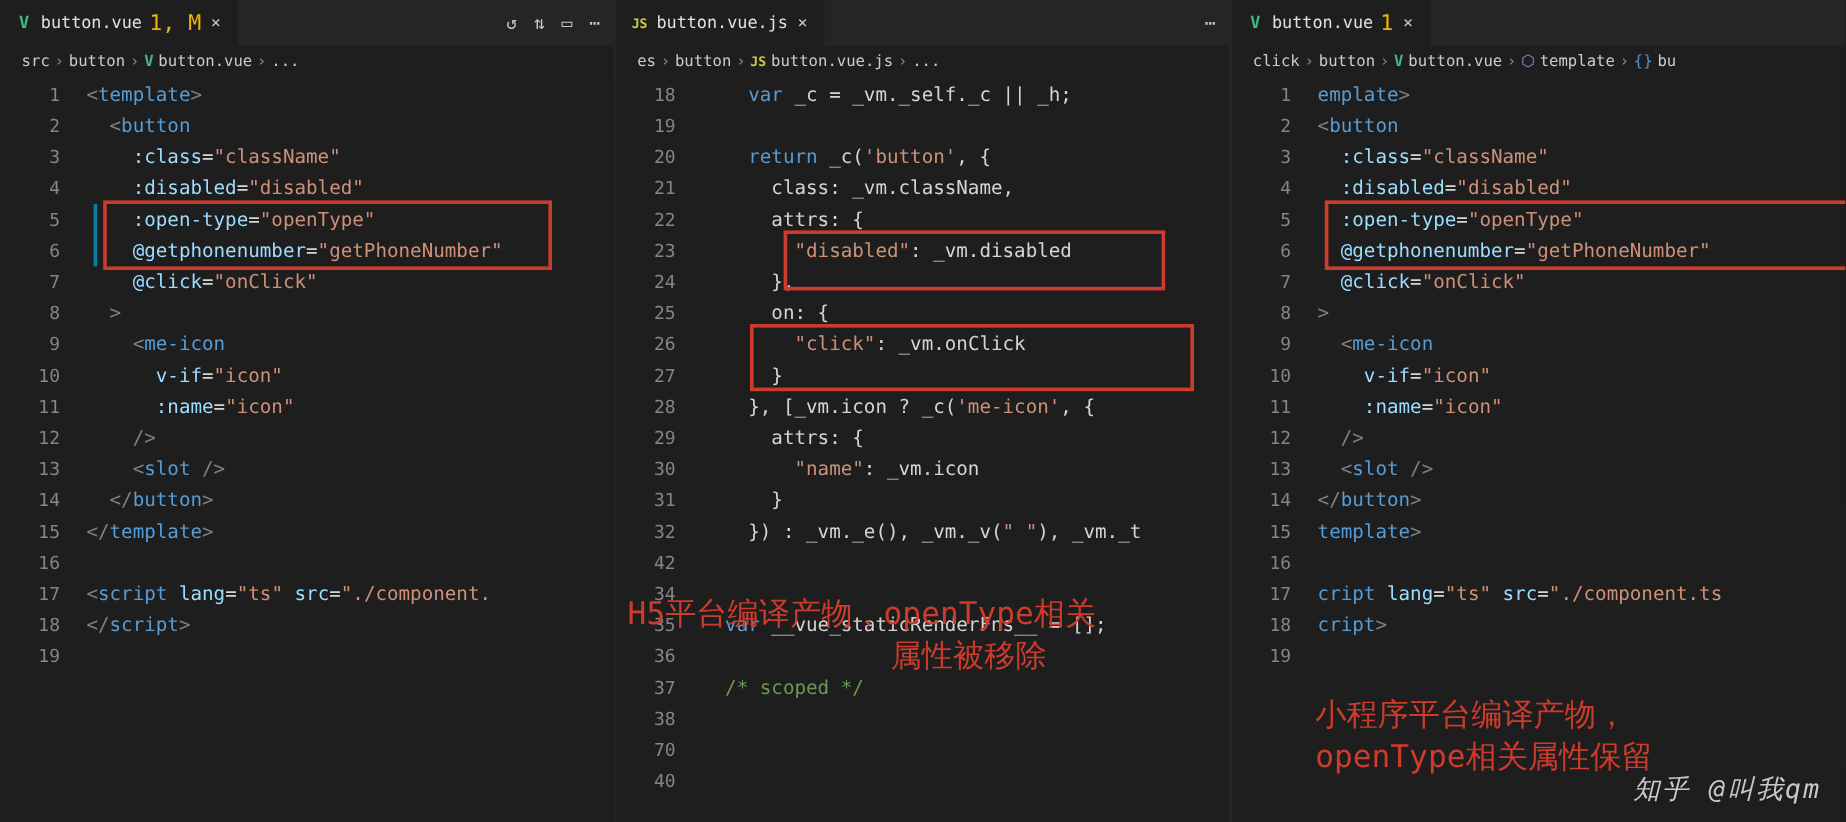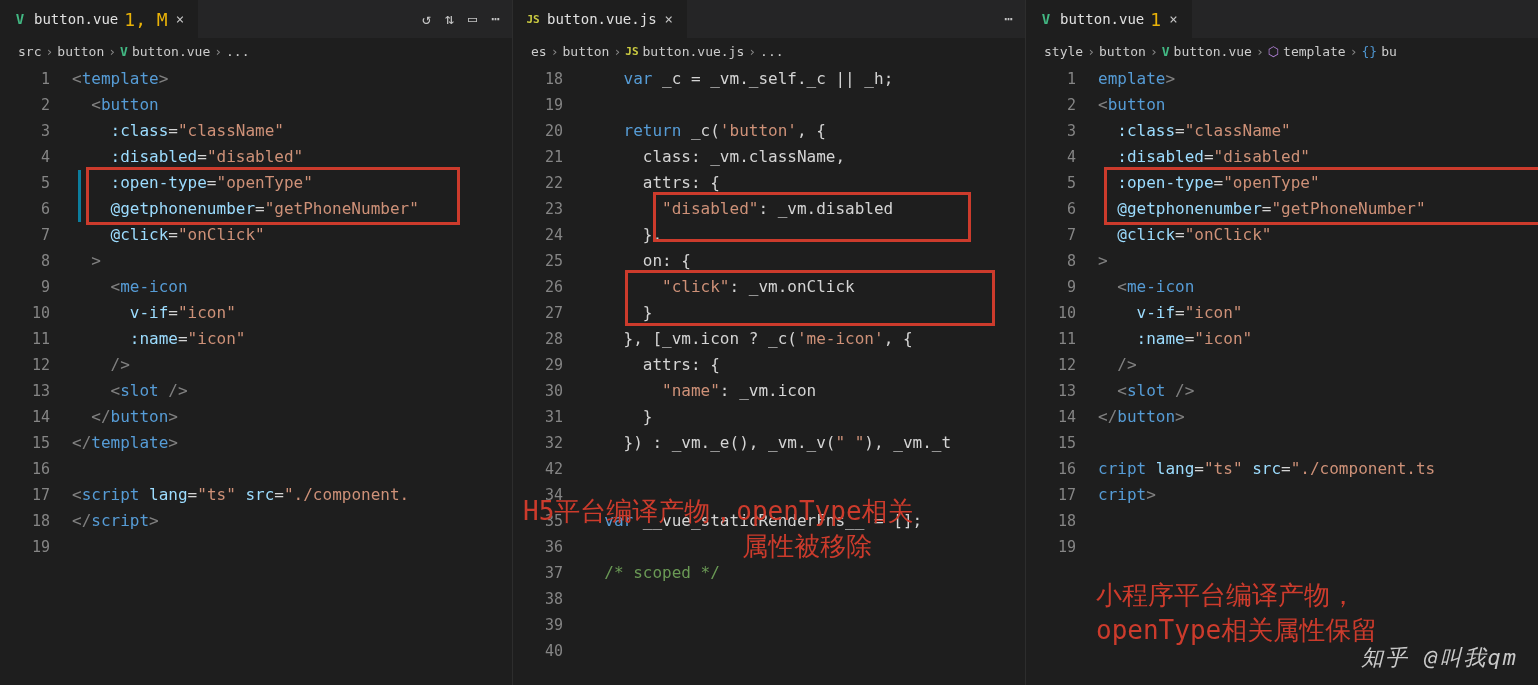--- a/index.html
+++ b/index.html
@@ -156,21 +156,21 @@
           <div class="ln">29</div>
           <div class="ln">30</div>
           <div class="ln">31</div>
           <div class="ln">32</div>
           <div class="ln">42</div>
           <div class="ln">34</div>
           <div class="ln">35</div>
           <div class="ln">36</div>
           <div class="ln">37</div>
           <div class="ln">38</div>
-          <div class="ln">39</div>
+          <div class="ln">70</div>
           <div class="ln">40</div>
         </div>
       <div class="code" id="code-1">
           <div class="cl">    <span class="kw">var</span> _c = _vm._self._c || _h;</div>
           <div class="cl"></div>
           <div class="cl">    <span class="kw">return</span> _c(<span class="str">'button'</span>, {</div>
           <div class="cl">      class: _vm.className,</div>
           <div class="cl">      attrs: {</div>
           <div class="cl">        <span class="str">"disabled"</span>: _vm.disabled</div>
           <div class="cl">      },</div>
@@ -201,21 +201,21 @@
       <div class="tab">
         <span class="tab-icon">
             <span class="vue-ico">V</span>
           </span>
         <span class="tab-name">button.vue</span>
         <span class="tab-badge">1</span>
         <span class="tab-close">×</span>
       </div>
     </div>
     <div class="breadcrumbs">
-      <span class="crumb">style</span>
+      <span class="crumb">click</span>
         <span class="chev">›</span>
       <span class="crumb">button</span>
         <span class="chev">›</span>
       <span class="vue-ico">V</span>
       <span class="crumb">button.vue</span>
         <span class="chev">›</span>
       <span style="color:#b180d7">⬡</span>
       <span class="crumb">template</span>
         <span class="chev">›</span>
       <span style="color:#4e94ce">{}</span>
@@ -251,20 +251,21 @@
           <div class="cl">  <span class="attr">:open-type</span><span class="punc">=</span><span class="str">"openType"</span></div>
           <div class="cl">  <span class="attr">@getphonenumber</span><span class="punc">=</span><span class="str">"getPhoneNumber"</span></div>
           <div class="cl">  <span class="attr">@click</span><span class="punc">=</span><span class="str">"onClick"</span></div>
           <div class="cl"><span class="tag">&gt;</span></div>
           <div class="cl">  <span class="tag">&lt;</span><span class="kw">me-icon</span></div>
           <div class="cl">    <span class="attr">v-if</span><span class="punc">=</span><span class="str">"icon"</span></div>
           <div class="cl">    <span class="attr">:name</span><span class="punc">=</span><span class="str">"icon"</span></div>
           <div class="cl">  <span class="tag">/&gt;</span></div>
           <div class="cl">  <span class="tag">&lt;</span><span class="kw">slot</span> <span class="tag">/&gt;</span></div>
           <div class="cl"><span class="tag">&lt;/</span><span class="kw">button</span><span class="tag">&gt;</span></div>
+          <div class="cl"><span class="kw">template</span><span class="tag">&gt;</span></div>
           <div class="cl"></div>
           <div class="cl"><span class="kw">cript</span> <span class="attr">lang</span><span class="punc">=</span><span class="str">"ts"</span> <span class="attr">src</span><span class="punc">=</span><span class="str">"./component.ts</span></div>
           <div class="cl"><span class="kw">cript</span><span class="tag">&gt;</span></div>
           <div class="cl"></div>
         </div>
       <div class="hi-red" style="left:78px;top:103px;width:450px;height:58px"></div>
     </div>
     <div class="annot" style="left:70px;top:578px">小程序平台编译产物，<br>openType相关属性保留</div>
   </div>
 

